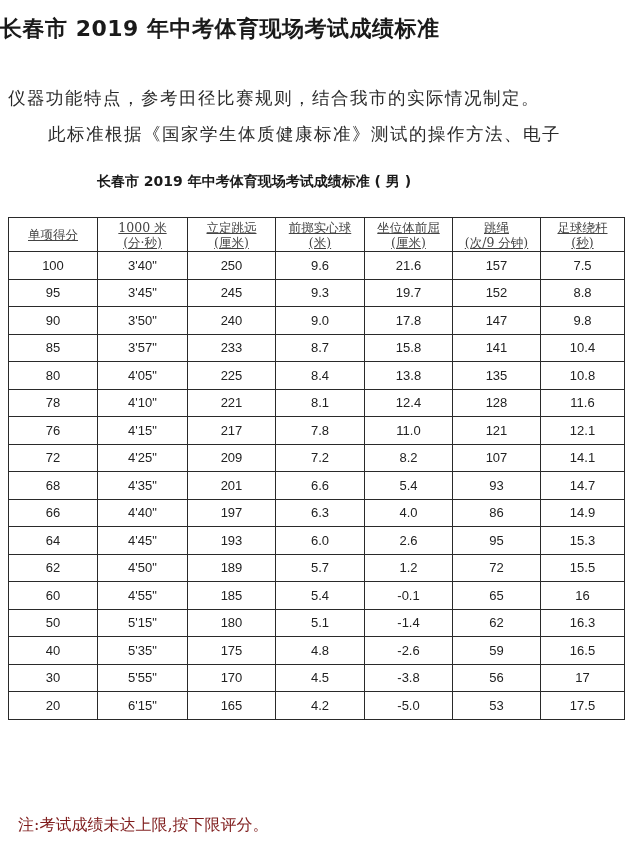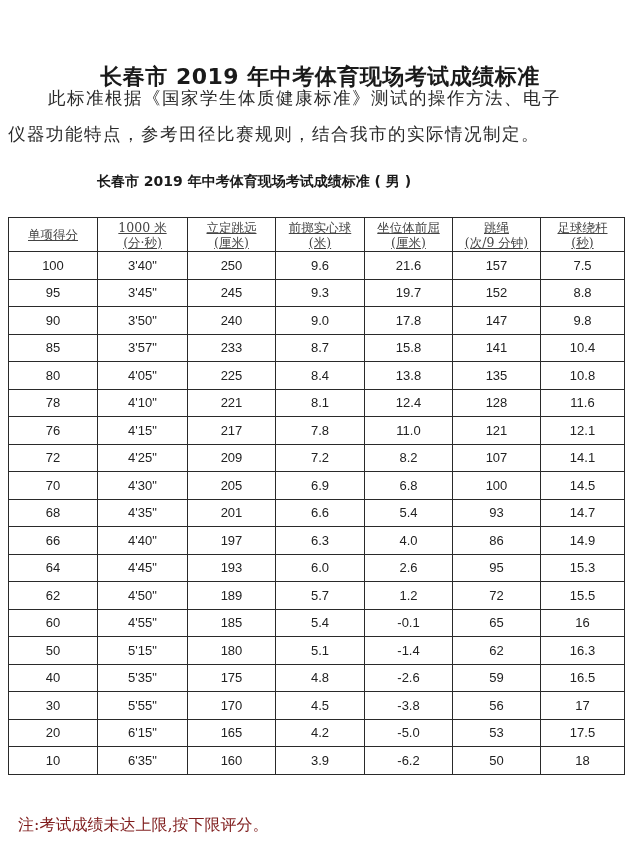--- a/index.html
+++ b/index.html
@@ -1,22 +1,22 @@
 <!DOCTYPE html>
 <html><head>
 <meta charset="utf-8">
 <style>
   html, body { margin: 0; padding: 0; background: #ffffff; }
   body {
     width: 640px; height: 843px; position: relative; overflow: hidden;
     font-family: "DejaVu Sans", "Liberation Sans", sans-serif; color: #1a1a1a;
   }
   .title {
-    position: absolute; left: 0; top: 14px; width: 640px; text-align: center;
-    font-size: 22px; font-weight: bold; letter-spacing: 0.5px; margin-top: 48px;
+    position: absolute; left: 0; top: 14px; width: 640px; 
+    font-size: 22px; font-weight: bold; letter-spacing: 0.5px;
   }
   .intro {
     position: absolute; left: 8px; top: 80px; width: 620px;
     font-family: "DejaVu Serif", "Liberation Serif", serif;
     font-size: 17.5px; line-height: 36px; color: #2a2a2a; letter-spacing: 1.5px;
   }
   .intro .indent { display: inline-block; width: 40px; }
   .table-title {
     position: absolute; left: 0; top: 173px; width: 508px; text-align: center;
     font-size: 14px; font-weight: bold;
@@ -40,22 +40,22 @@
     font-family: "DejaVu Serif", "Liberation Serif", serif;
     font-size: 16px; color: #7f1d1d;
   }
 </style>
 </head>
 <body>
 
 <div class="title">长春市 2019 年中考体育现场考试成绩标准</div>
 
 <div class="intro">
+  <div><span>仪器功能特点，参考田径比赛规则，结合我市的实际情况制定。</span></div>
   <div><span class="indent"></span><span>此标准根据《国家学生体质健康标准》测试的操作方法、电子</span></div>
-  <div><span>仪器功能特点，参考田径比赛规则，结合我市的实际情况制定。</span></div>
 </div>
 
 <div class="table-title">长春市 2019 年中考体育现场考试成绩标准 ( 男 )</div>
 
 <table class="grid">
   <colgroup>
     <col style="width:89px">
       <col style="width:90px">
       <col style="width:88px">
     <col style="width:89px">
@@ -161,29 +161,20 @@
       <tr>
         <td>72</td>
         <td>4'25"</td>
         <td>209</td>
         <td>7.2</td>
         <td>8.2</td>
         <td>107</td>
         <td>14.1</td>
       </tr>
       <tr>
-        <td>70</td>
-        <td>4'30"</td>
-        <td>205</td>
-        <td>6.9</td>
-        <td>6.8</td>
-        <td>100</td>
-        <td>14.5</td>
-      </tr>
-      <tr>
         <td>68</td>
         <td>4'35"</td>
         <td>201</td>
         <td>6.6</td>
         <td>5.4</td>
         <td>93</td>
         <td>14.7</td>
       </tr>
       <tr>
         <td>66</td>
@@ -250,25 +241,16 @@
       </tr>
       <tr>
         <td>20</td>
         <td>6'15"</td>
         <td>165</td>
         <td>4.2</td>
         <td>-5.0</td>
         <td>53</td>
         <td>17.5</td>
       </tr>
-      <tr>
-        <td>10</td>
-        <td>6'35"</td>
-        <td>160</td>
-        <td>3.9</td>
-        <td>-6.2</td>
-        <td>50</td>
-        <td>18</td>
-      </tr>
     </tbody>
 </table>
 
 <div class="note">注:考试成绩未达上限,按下限评分。</div>
 
 </body></html>

